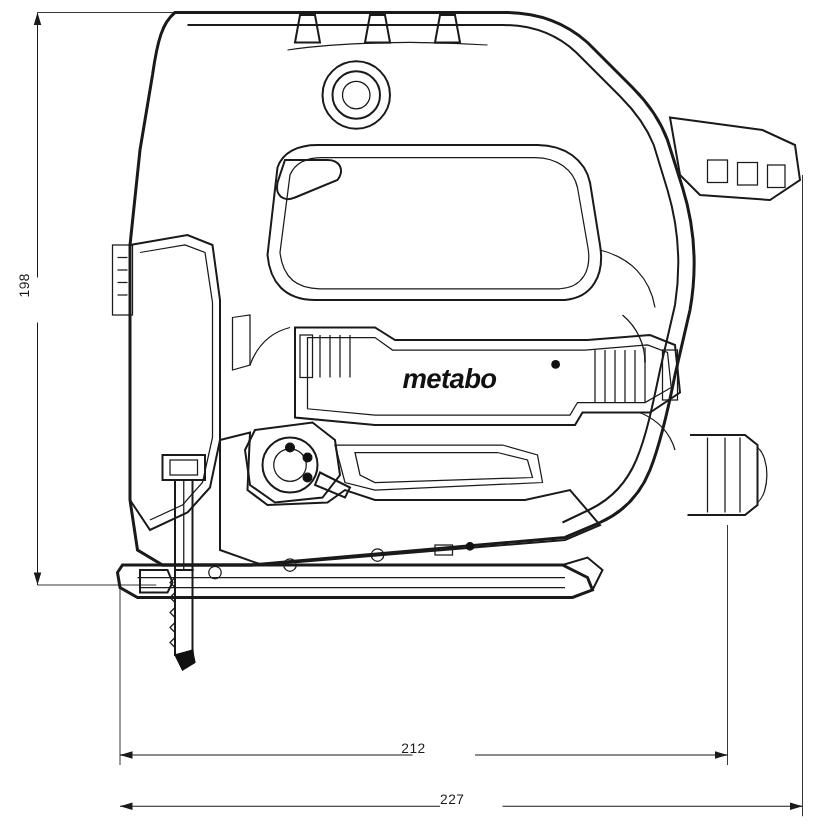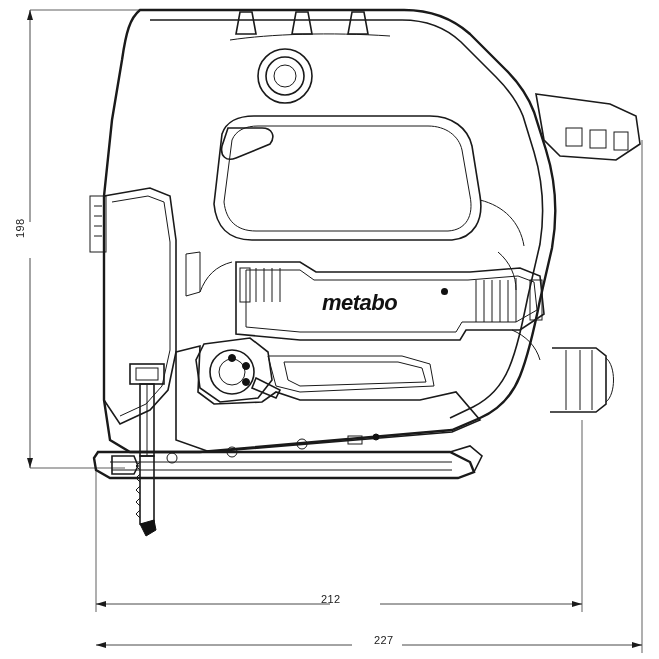--- a/index.html
+++ b/index.html
@@ -30,21 +30,21 @@
     left: 14px;
     top: 238px;
     transform: rotate(-90deg);
     transform-origin: left top;
   }
   #label-width-212 {
     left: 321px;
     top: 593px;
   }
   #label-width-227 {
-    left: 374px;
+    left: 352px;
     top: 634px;
   }
   svg.drawing {
     position: absolute;
     left: 0;
     top: 0;
     width: 659px;
     height: 659px;
   }
   .ln { fill: none; stroke: #1a1a1a; }

